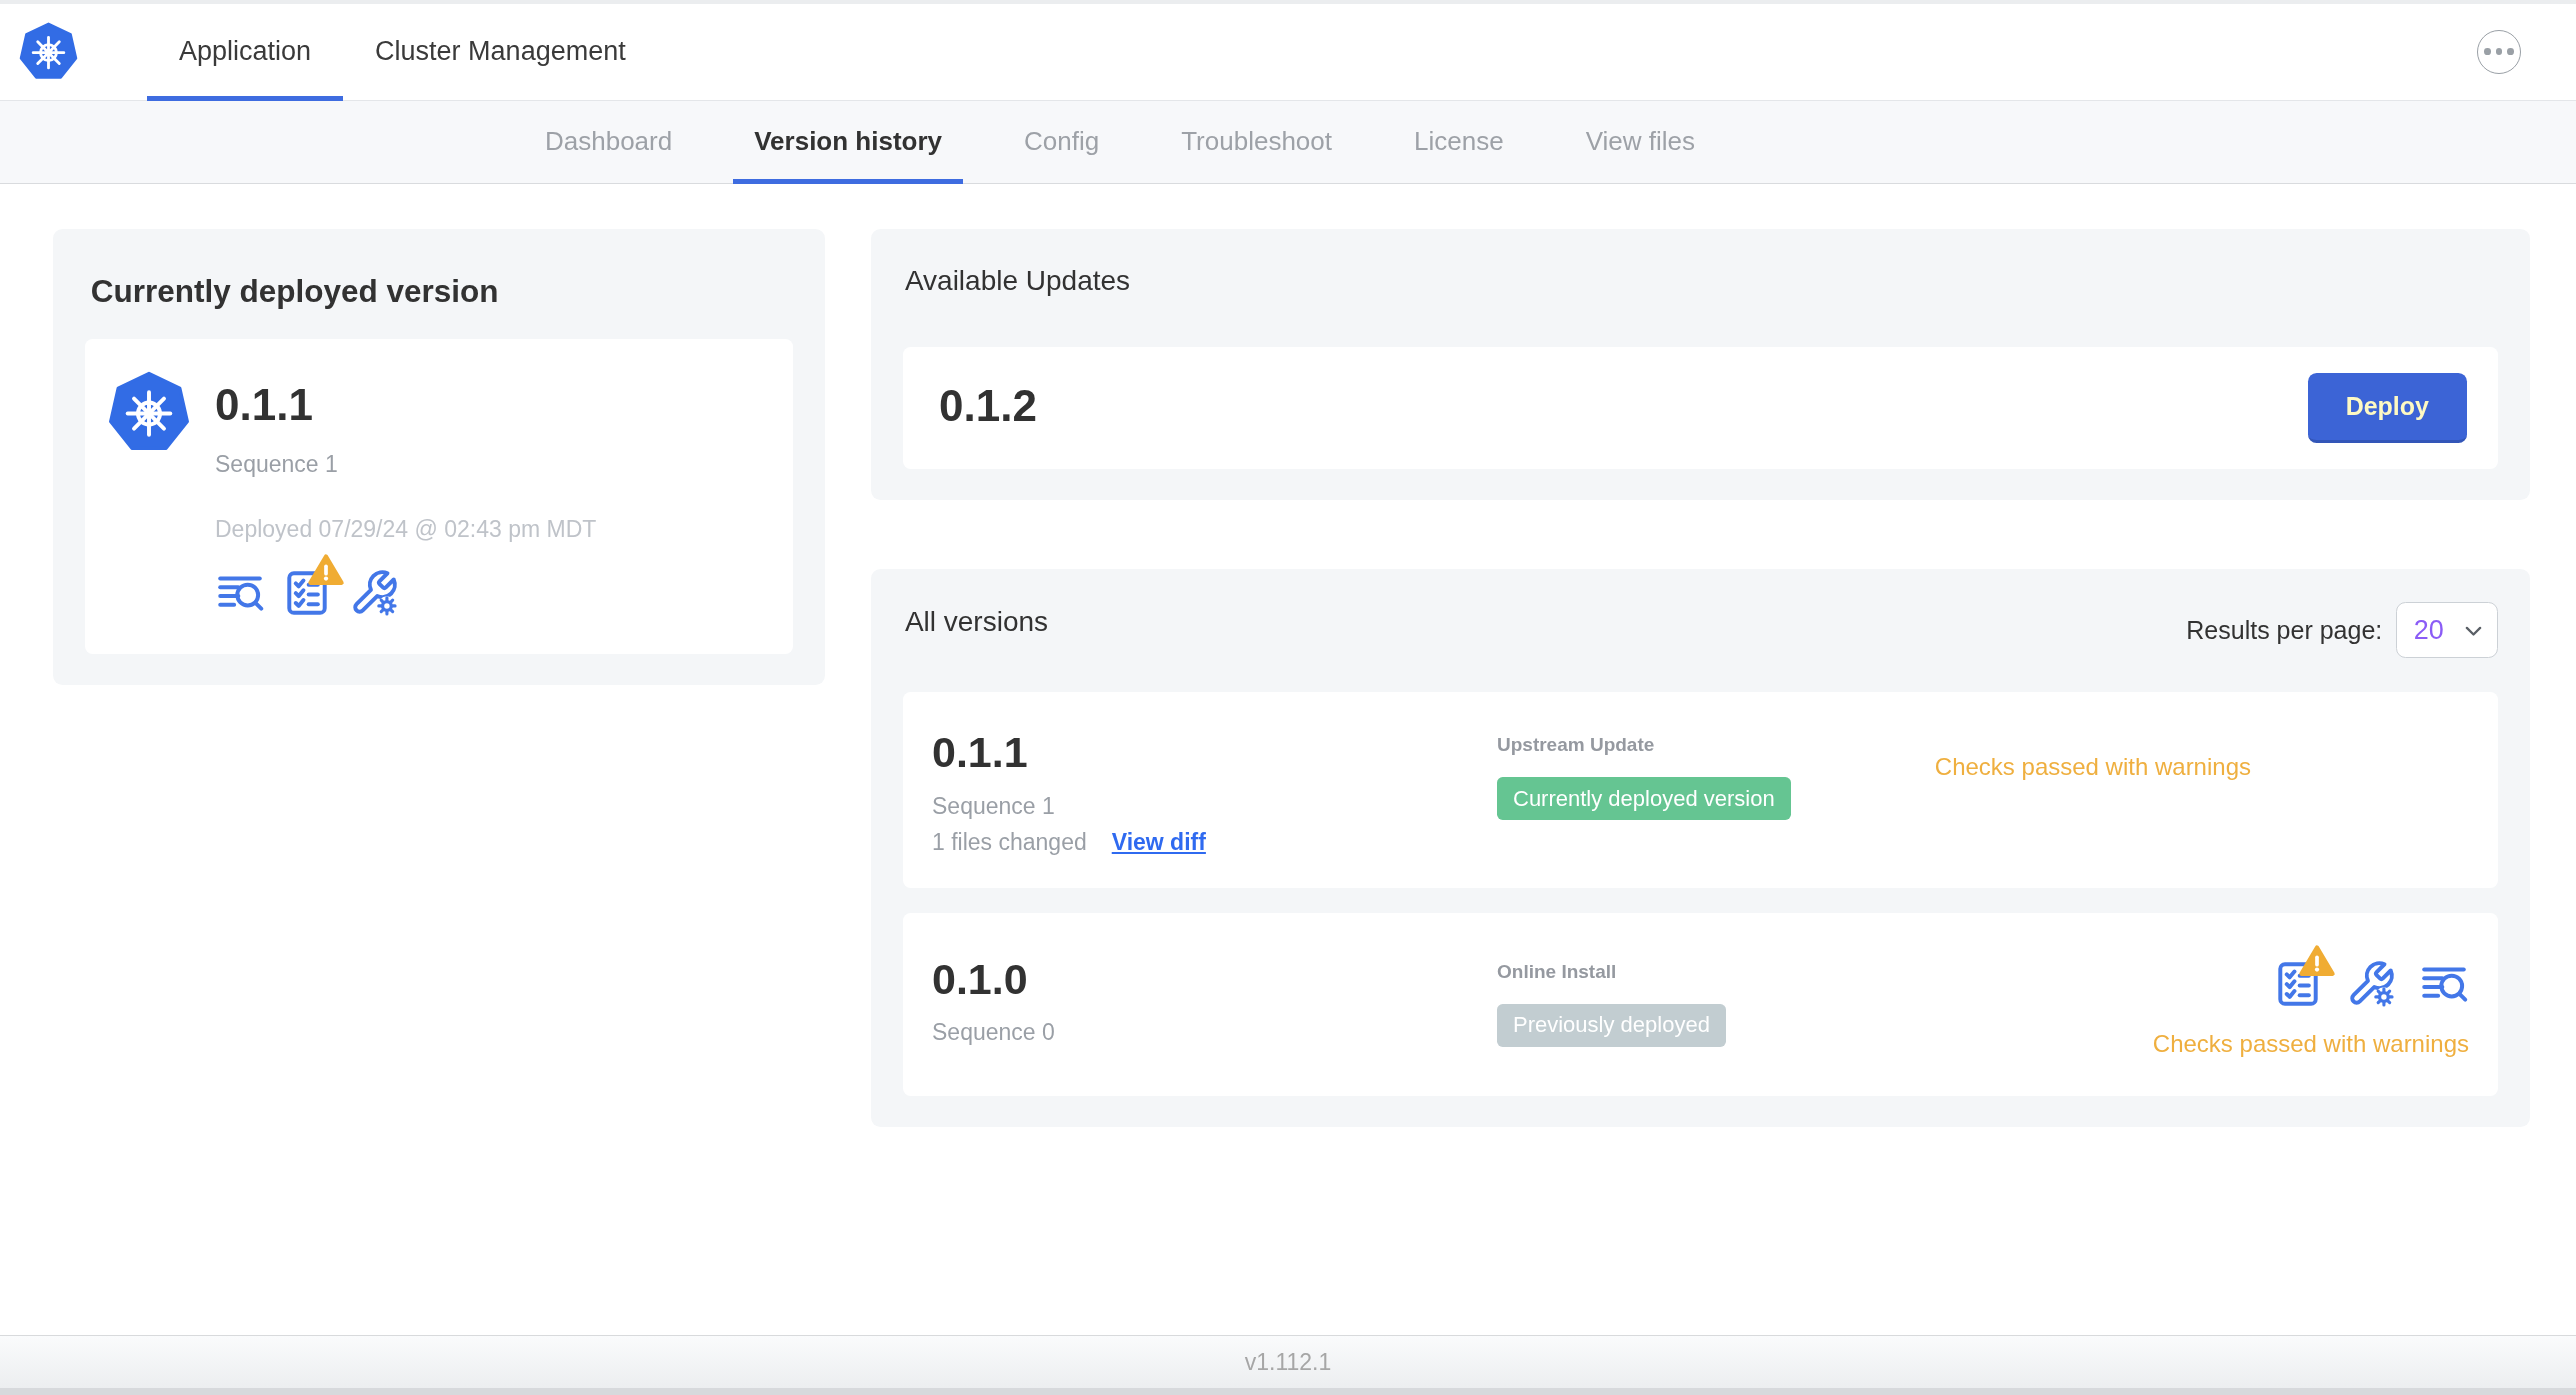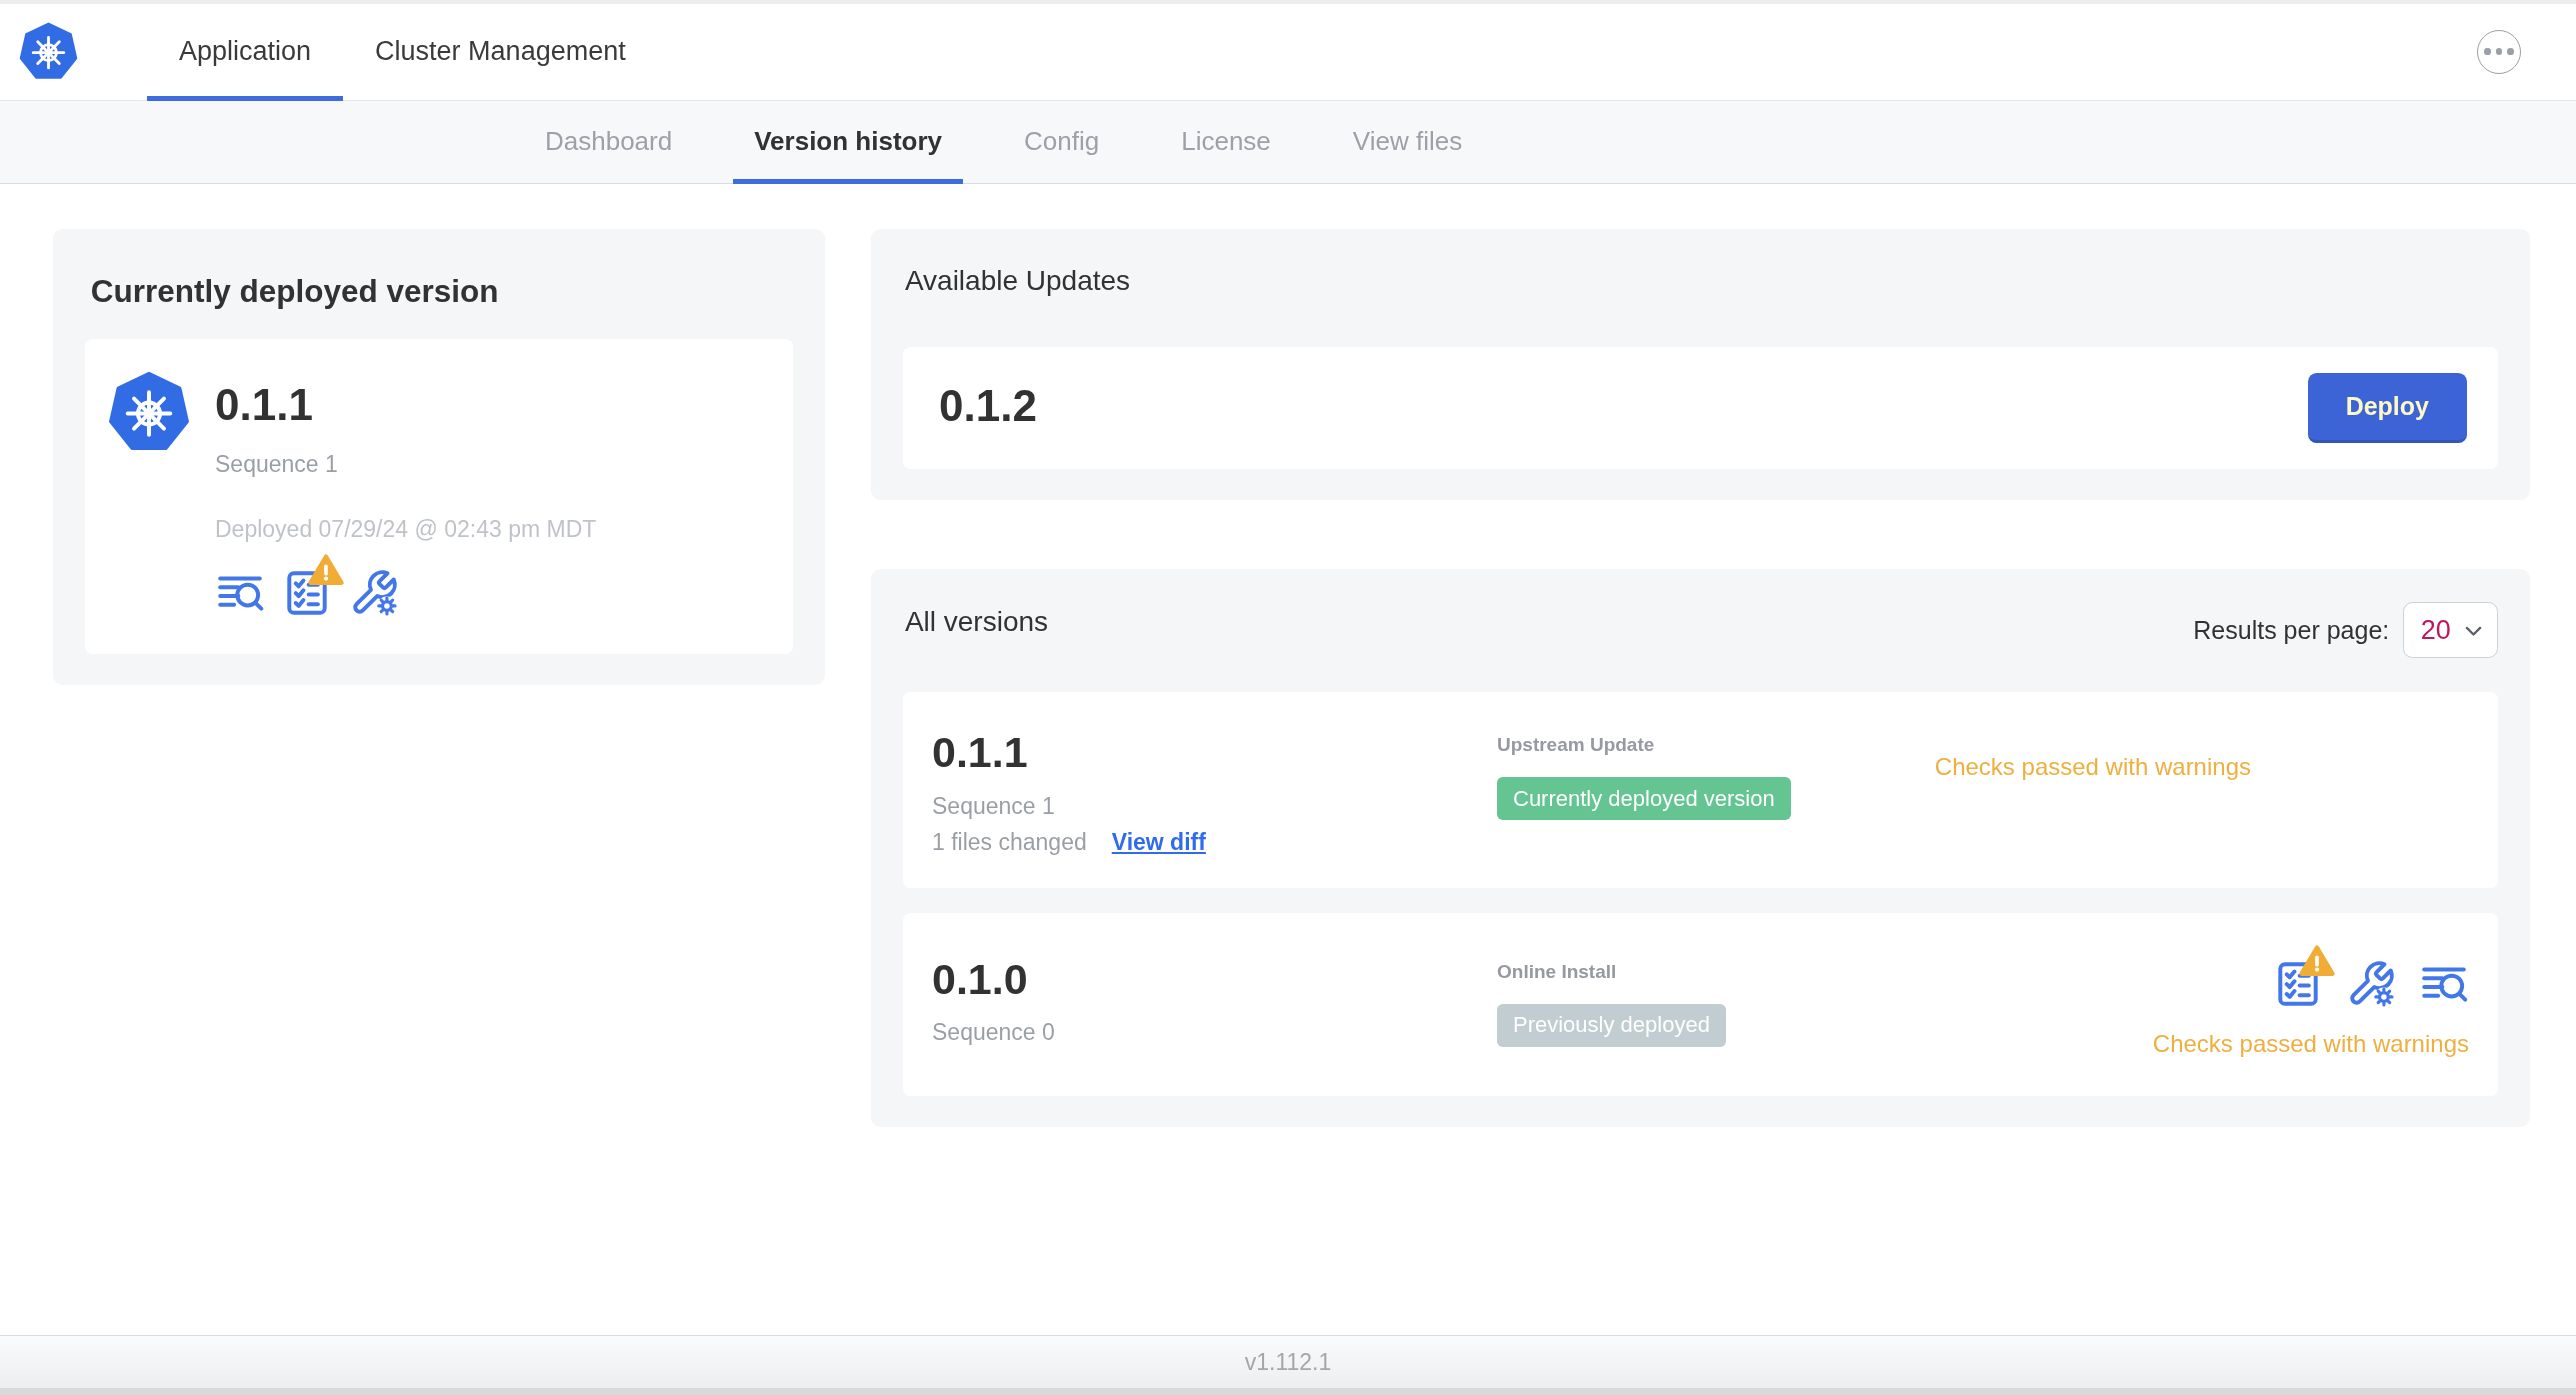--- a/index.html
+++ b/index.html
@@ -87,23 +87,23 @@
     position:absolute; right:31px; top:50%; transform:translateY(-50%);
     background:#3c64d6; border:none; border-bottom:3.8px solid #3356b8;
     color:#fef9c3; font-family:inherit; font-size:25px; font-weight:700;
     padding:19px 38px; border-radius:8.6px; cursor:pointer;
   }
 
   .allv-head{ display:flex; align-items:flex-start; justify-content:space-between; }
   .rpp{ display:flex; align-items:center; gap:13.4px; margin-top:1.9px; }
   .rpp-label{ font-size:25px; color:#323232; }
   .rpp-select{
-    display:flex; align-items:center; gap:14px;
+    display:flex; align-items:center; gap:21px;
     background:#fff; border:1.9px solid #ccd1d6; border-radius:9.5px;
-    padding:11.5px 15.3px 11.5px 17px; font-size:27px; color:#be185d; cursor:pointer;justify-content:space-between;
+    padding:11.5px 15.3px 11.5px 17px; font-size:27px; color:#8b5cf6; cursor:pointer;justify-content:space-between;
   }
   .chev{ width:17px; height:11.5px; }
 
   .v-row{ margin-top:34px; padding:36px 29px 32px 29px; display:flex; }
   .v-row.second{ margin-top:25px; padding-top:42px; padding-bottom:38px; }
   .v-left{ flex:none; width:565px; }
   .v-left .ver{ font-size:43px; font-weight:700; color:#323232; }
   .v-left .seq{ font-size:23px; color:#9a9fa6; margin-top:15.3px; }
   .files-line{ display:flex; align-items:center; margin-top:9.5px; }
   .files-line .files{ font-size:23px; color:#9a9fa6; }
@@ -214,20 +214,23 @@
   <div class="subnav-tab">
       <span>Dashboard</span>
     </div>
   <div class="subnav-tab active">
       <span>Version history</span>
     </div>
   <div class="subnav-tab">
       <span>Config</span>
     </div>
   <div class="subnav-tab">
+      <span>Troubleshoot</span>
+    </div>
+  <div class="subnav-tab">
       <span>License</span>
     </div>
   <div class="subnav-tab">
       <span>View files</span>
     </div>
 </div>
 
 <div class="main">
 
   <div class="col-left">

